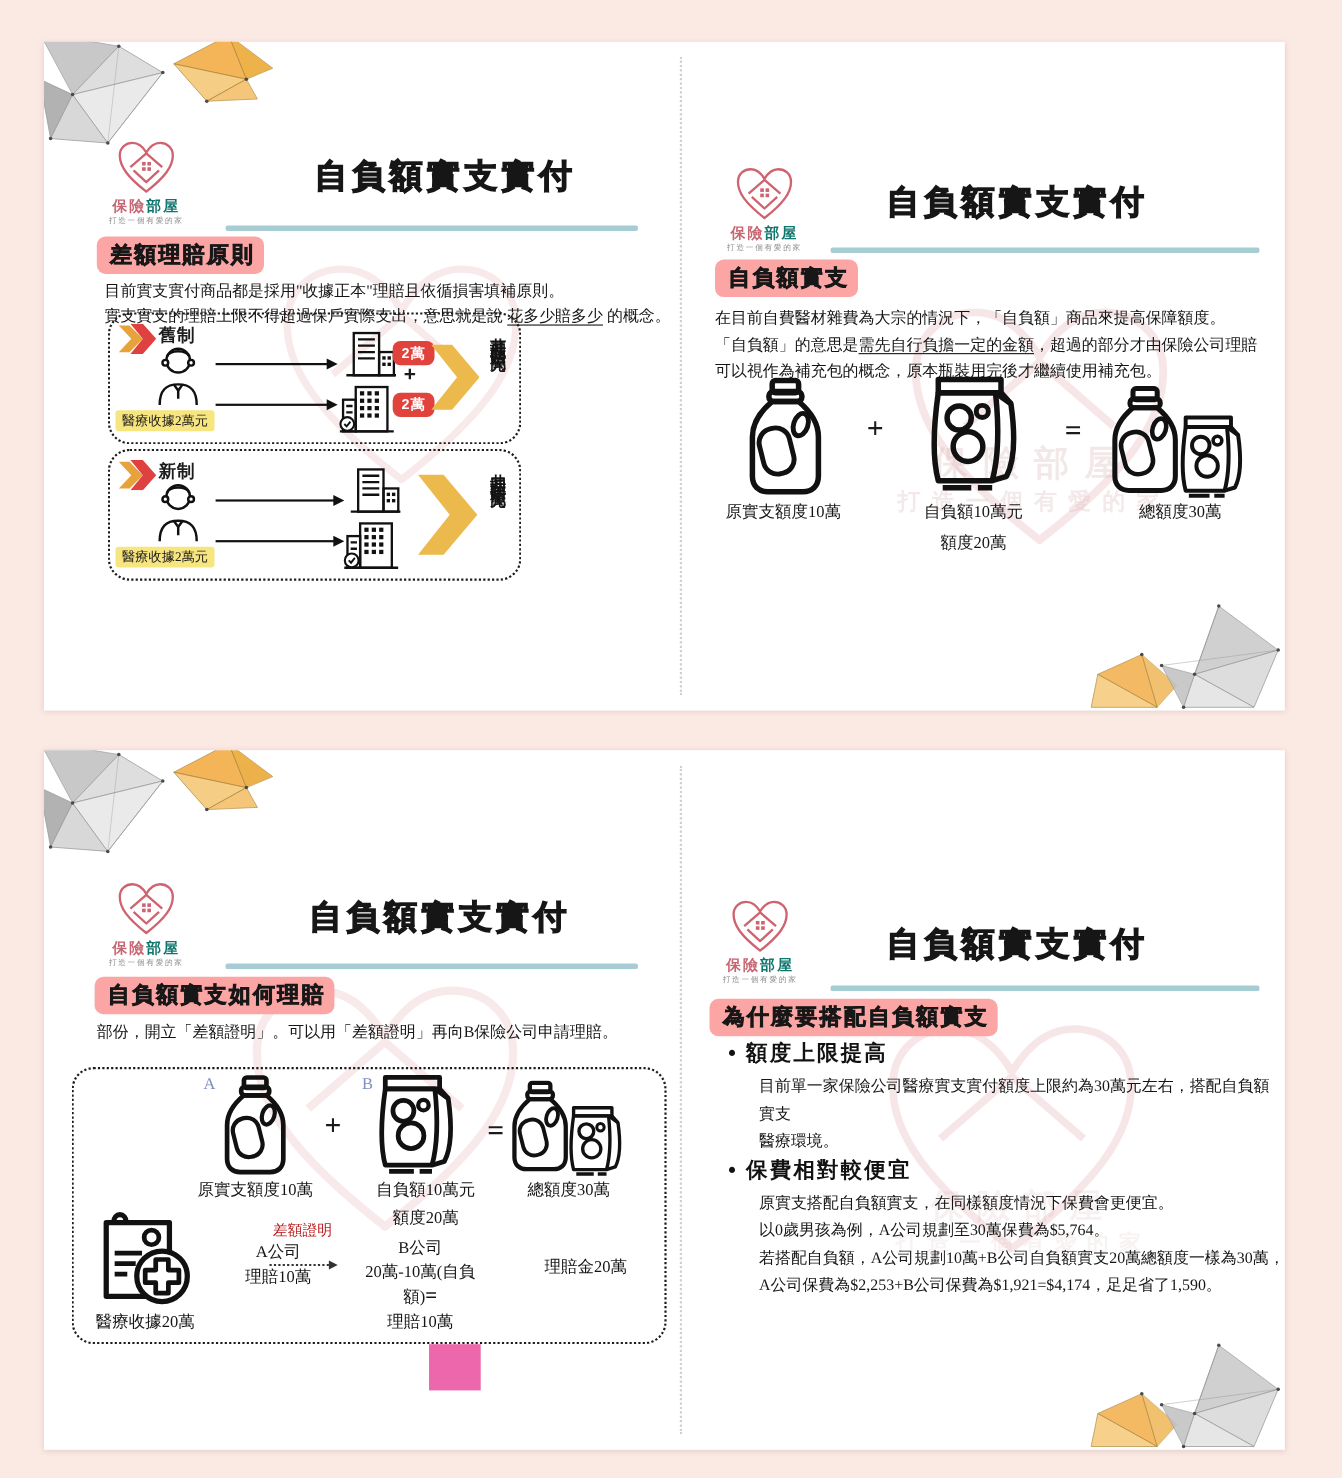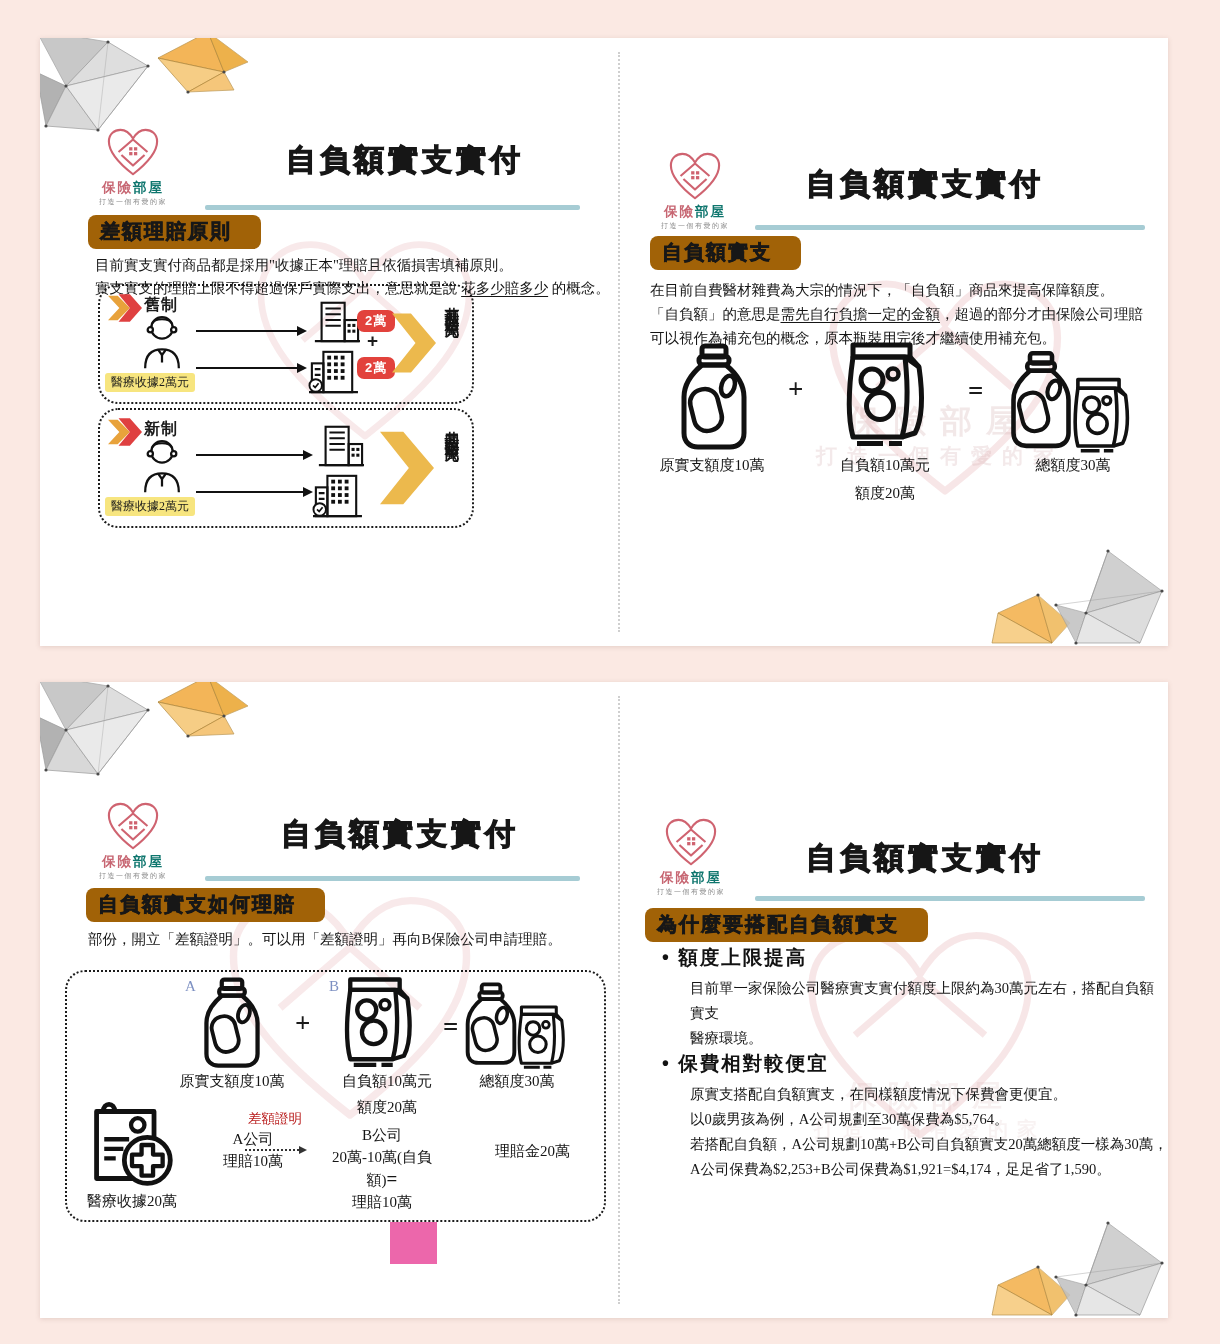--- a/index.html
+++ b/index.html
@@ -28,22 +28,22 @@
   .logo .brand .b2{color:#0f766e;}
   .logo .tagline{font-size:7px;color:#8a8a8a;letter-spacing:1.5px;margin-top:2px;}
   
   .slide-title{
     text-align:center;font-size:30px;font-weight:900;letter-spacing:4px;
     color:#161616;-webkit-text-stroke:1.2px #161616;
     font-family:"DejaVu Sans","Liberation Sans",sans-serif;
   }
   .teal-line{height:4.5px;background:#a6ccd4;border-radius:2px;}
   .badge{
-    display:inline-block;background:#a16207;border-radius:8px;
-    padding:3px 29px 4px 12px;font-size:20px;font-weight:900;letter-spacing:2px;
+    display:inline-block;background:#fca5a5;border-radius:8px;
+    padding:3px 8px 4px 12px;font-size:20px;font-weight:900;letter-spacing:2px;
     color:#171717;-webkit-text-stroke:.7px #171717;
   }
   
   .para{font-family:"Liberation Serif","DejaVu Serif",serif;font-size:14.5px;color:#151515;}
   .para .u{text-decoration:underline;text-underline-offset:3px;}
   .lab{font-family:"Liberation Serif","DejaVu Serif",serif;font-size:15px;color:#151515;text-align:center;}
   
   .dotbox{border:2.5px dotted #1c1c1c;border-radius:20px;}
   .sys-label{font-size:16px;font-weight:700;color:#1c1c1c;letter-spacing:1px;}
   .chip{

